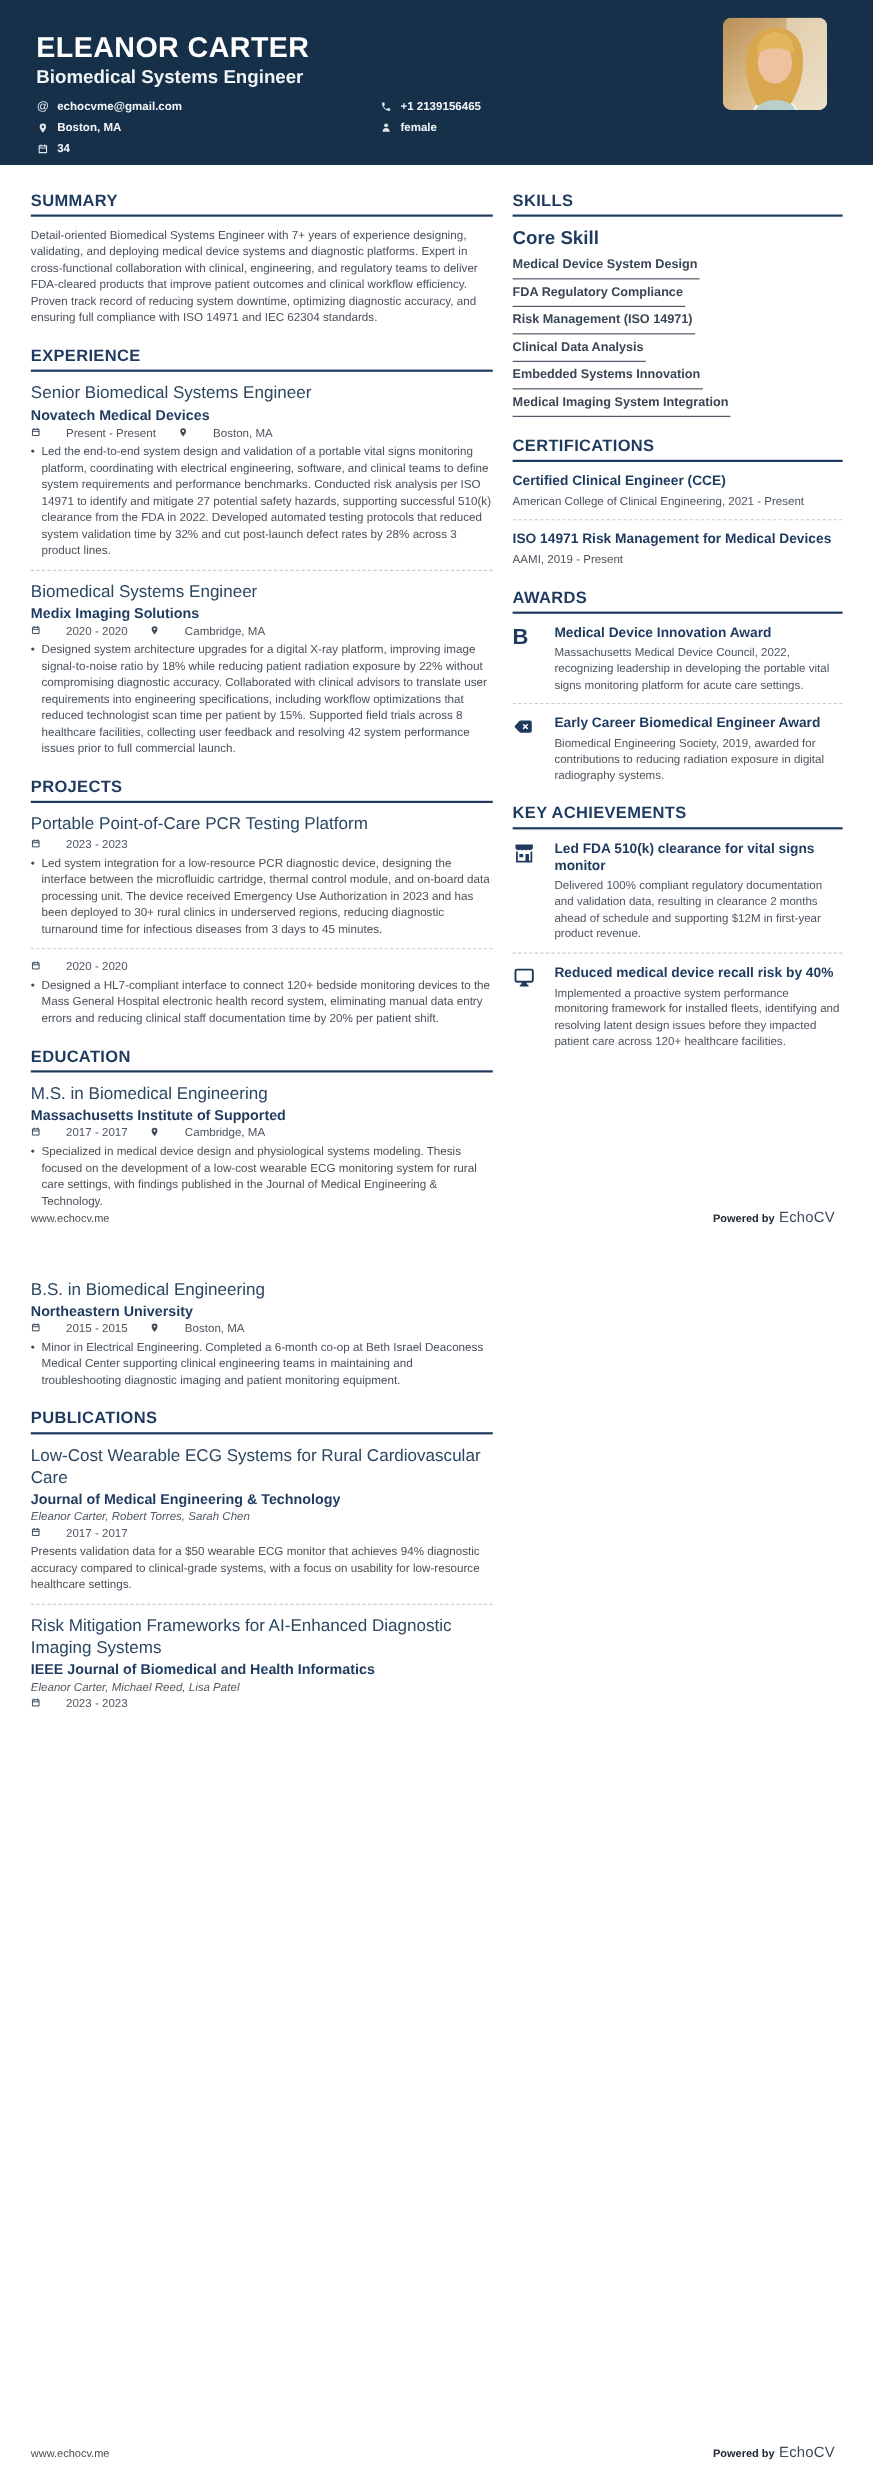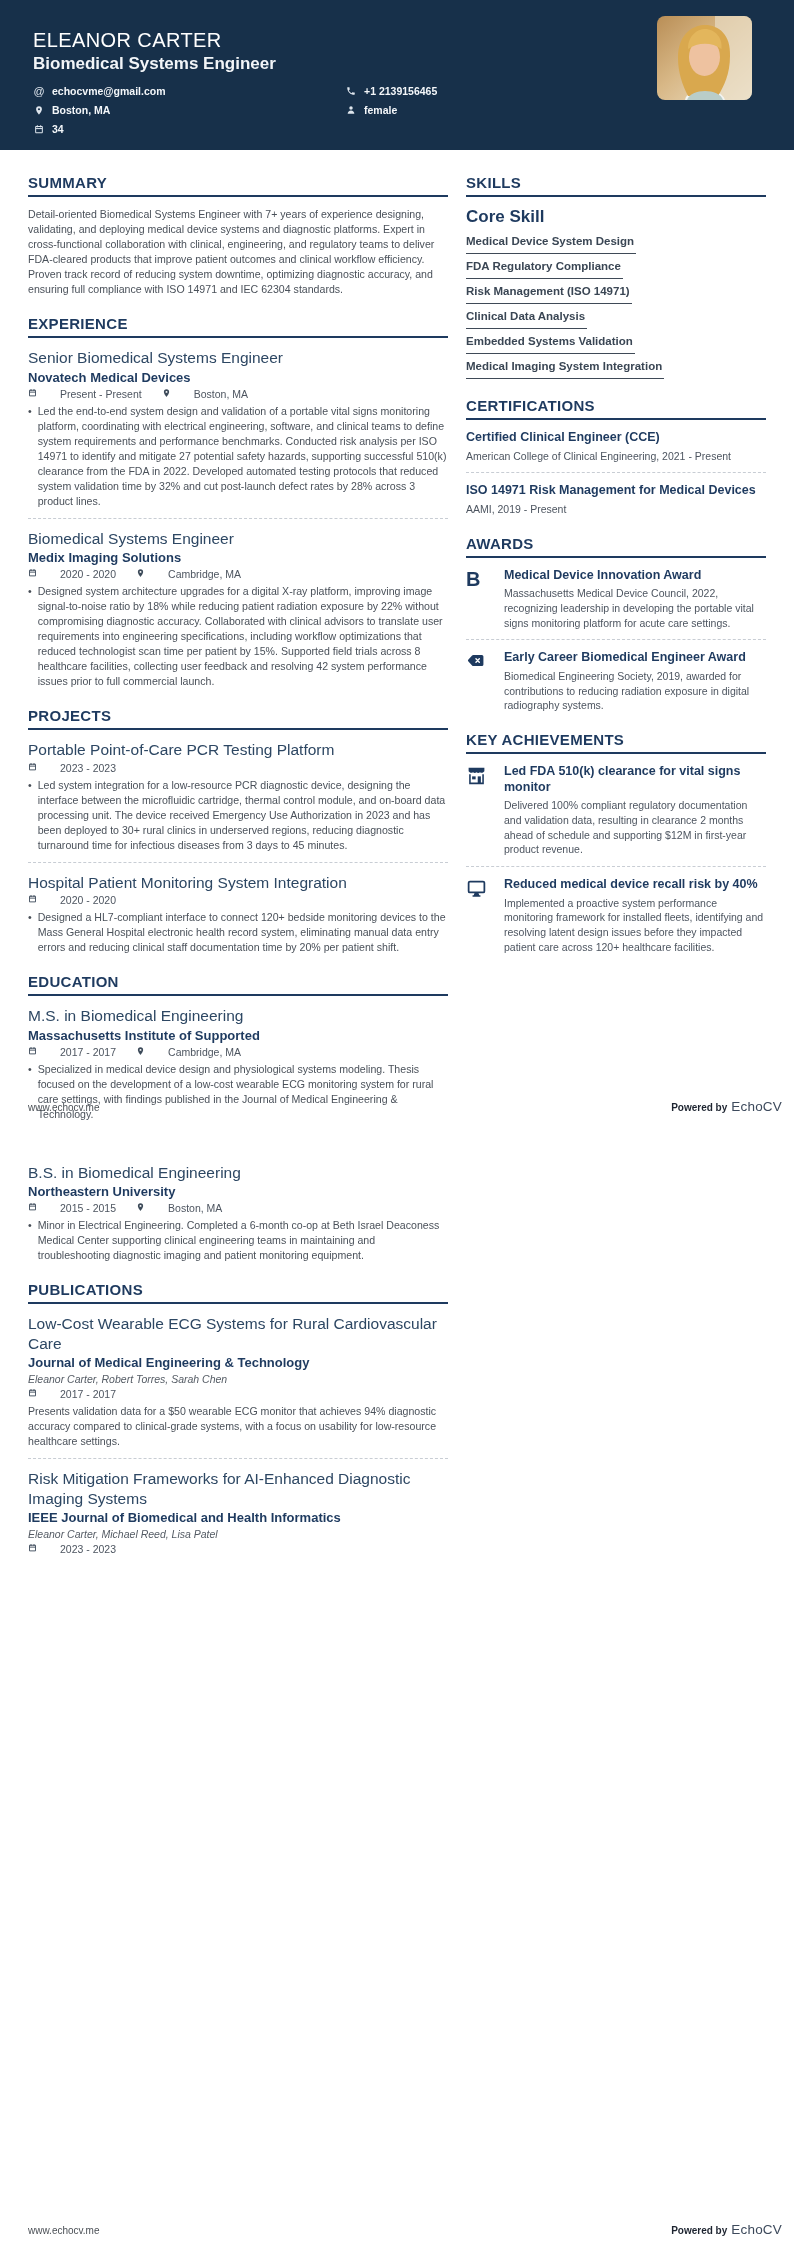--- a/index.html
+++ b/index.html
@@ -5,21 +5,21 @@
   * { margin:0; padding:0; box-sizing:border-box; }
   body {
     width:794px; background:#ffffff;
     font-family:"Liberation Sans","DejaVu Sans",sans-serif;
     color:#454c55;
   }
   .page { width:794px; height:1123px; position:relative; background:#fff; overflow:hidden; }
 
   
   .hdr { background:#17304a; height:150px; position:relative; padding:30px 160px 0 33px; }
-  .hdr h1 { color:#ffffff; font-size:20px; font-weight:400; letter-spacing:.4px; line-height:1.05; }
+  .hdr h1 { color:#ffffff; font-size:26px; font-weight:700; letter-spacing:.4px; line-height:1.05; }
   .hdr .job-title { color:#f2f5f8; font-size:17px; font-weight:700; margin-top:3px; }
   .contacts { margin-top:11px; display:grid; grid-template-columns:312px 1fr; row-gap:7px; }
   .c-item { display:flex; align-items:center; gap:7px; color:#f4f7fa; font-size:10.5px; font-weight:700; }
   .c-item .ci { display:inline-flex; width:12px; justify-content:center; color:#dfe6ee; }
   .c-item .ci svg { display:block; }
   .at-glyph { font-size:11px; font-weight:400; }
   .photo { position:absolute; top:16px; right:42px; width:95px; height:84px; border-radius:8px; overflow:hidden; }
   .photo svg { display:block; }
 
   
@@ -56,21 +56,21 @@
     padding:4px 2px 6px 0; border-bottom:1.5px solid #3f4a57;
   }
   .r-item-title { color:#1e3a5f; font-size:12.5px; font-weight:700; line-height:1.25; margin-bottom:3px; }
   .r-item-sub { color:#4d5560; font-size:10.5px; line-height:1.4; }
   .icon-row { display:flex; gap:12px; }
   .icon-cell { width:26px; flex:0 0 26px; color:#1e3a5f; padding-top:1px; }
   .icon-cell svg { display:block; }
   .letter-icon { font-size:20px; font-weight:700; color:#1e3a5f; line-height:1; }
 
   
-  .foot { position:absolute; left:28px; right:12px; bottom:9px; display:flex; justify-content:space-between; align-items:baseline; }
+  .foot { position:absolute; left:28px; right:35px; bottom:9px; display:flex; justify-content:space-between; align-items:baseline; }
   .foot .site { font-size:10px; color:#4a4f55; text-decoration:none; }
   .powered { display:flex; align-items:baseline; gap:4px; }
   .powered .pfx { font-size:10px; font-weight:700; color:#1d2430; }
   .powered .brand { font-size:13.5px; font-weight:500; color:#3d4a5c; letter-spacing:.2px; text-decoration:none; }
 </style>
 </head>
 <body>
 
 <div class="page">
 
@@ -210,21 +210,20 @@
             </span>
           </div>
           <div class="bullet-row">
             <span class="bullet-dot">•</span>
             <p class="body-text">Led system integration for a low-resource PCR diagnostic device, designing the interface between the microfluidic cartridge, thermal control module, and on-board data processing unit. The device received Emergency Use Authorization in 2023 and has been deployed to 30+ rural clinics in underserved regions, reducing diagnostic turnaround time for infectious diseases from 3 days to 45 minutes.</p>
           </div>
         </div>
         <hr class="sep">
 
         <div class="item">
-          <div class="item-title">Hospital Patient Monitoring System Integration</div>
           <div class="meta">
             <span class="meta-item">
               <svg width="9" height="9" viewBox="0 0 24 24">
                   <path fill="none" stroke="currentColor" stroke-width="2.4" d="M4 6h16v15H4zM4 11h16M8 3v5M16 3v5"></path>
                 </svg>
               <span>2020 - 2020</span>
             </span>
           </div>
           <div class="bullet-row">
             <span class="bullet-dot">•</span>
@@ -265,21 +264,21 @@
 
     <div class="col-r">
 
       <div class="sec">
         <div class="sec-h">SKILLS</div>
         <div class="skill-group">Core Skill</div>
         <div class="skill-item-wrap"><span class="skill-item">Medical Device System Design</span></div>
         <div class="skill-item-wrap"><span class="skill-item">FDA Regulatory Compliance</span></div>
         <div class="skill-item-wrap"><span class="skill-item">Risk Management (ISO 14971)</span></div>
         <div class="skill-item-wrap"><span class="skill-item">Clinical Data Analysis</span></div>
-        <div class="skill-item-wrap"><span class="skill-item">Embedded Systems Validation</span></div>
+        <div class="skill-item-wrap"><span class="skill-item">Embedded Systems Innovation</span></div>
         <div class="skill-item-wrap"><span class="skill-item">Medical Imaging System Integration</span></div>
       </div>
 
       <div class="sec">
         <div class="sec-h">CERTIFICATIONS</div>
         <div class="item">
           <div class="r-item-title">Certified Clinical Engineer (CCE)</div>
           <div class="r-item-sub">American College of Clinical Engineering, 2021 - Present</div>
         </div>
         <hr class="sep">

